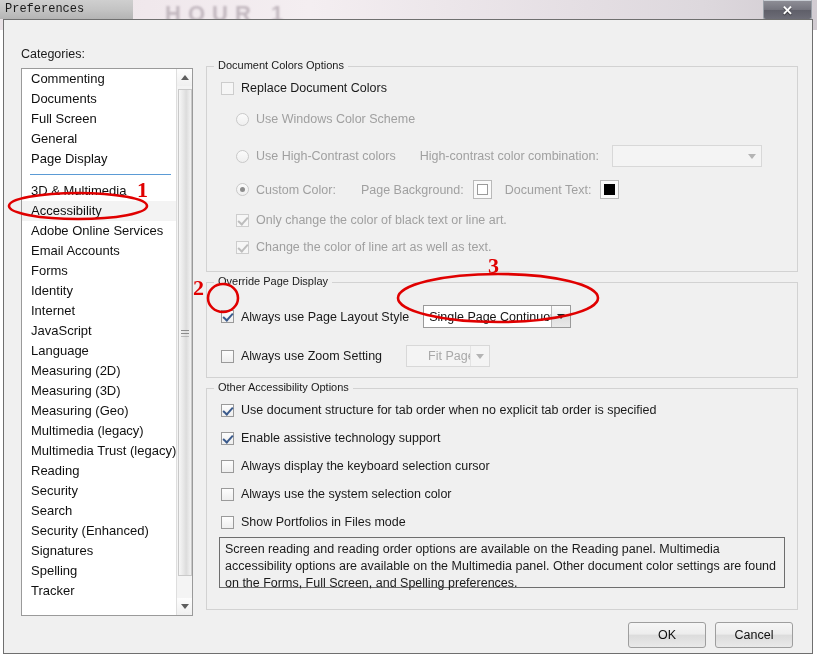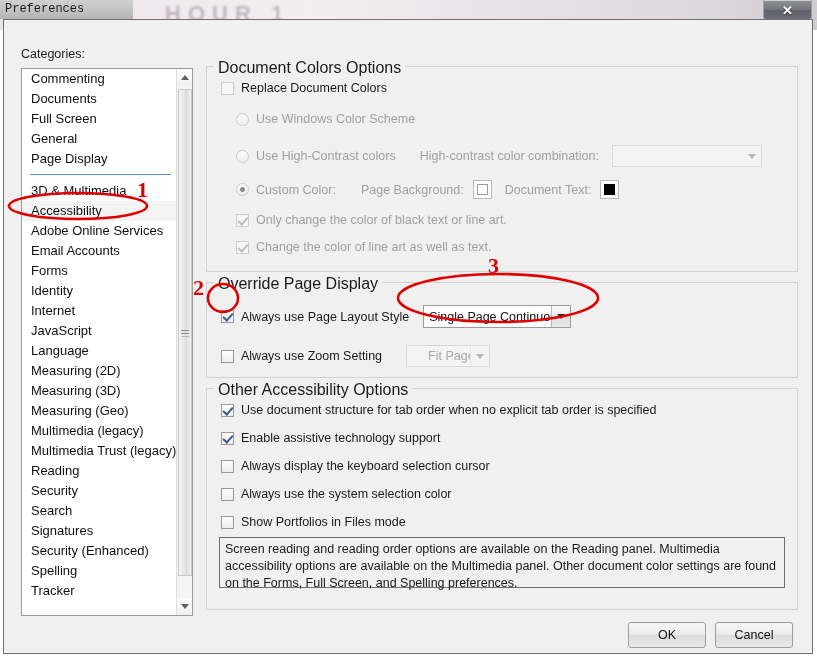--- a/index.html
+++ b/index.html
@@ -128,21 +128,21 @@
   
   .group {
     position: absolute;
     border: 1px solid #d2d2d2;
     box-sizing: border-box;
     background: transparent;
   }
   .group > .group-title {
     position: absolute; left: 7px; top: -8px;
     background: #f0f0f0; padding: 0 4px;
-    font-size: 16px; color: #1a1a1a;
+    font-size: 11px; color: #1a1a1a;
     white-space: nowrap;
   }
 
   #grp-doccolors { left: 202px; top: 46px; width: 592px; height: 206px; }
   #grp-override  { left: 202px; top: 262px; width: 592px; height: 96px; }
   #grp-other     { left: 202px; top: 368px; width: 592px; height: 222px; }
 
   
   .row { position: absolute; display: flex; align-items: center; white-space: nowrap; }
   .txt { font-size: 12.5px; color: #1a1a1a; }
@@ -288,22 +288,22 @@
         <div class="cat-item"><span>JavaScript</span></div>
         <div class="cat-item"><span>Language</span></div>
         <div class="cat-item"><span>Measuring (2D)</span></div>
         <div class="cat-item"><span>Measuring (3D)</span></div>
         <div class="cat-item"><span>Measuring (Geo)</span></div>
         <div class="cat-item"><span>Multimedia (legacy)</span></div>
         <div class="cat-item"><span>Multimedia Trust (legacy)</span></div>
         <div class="cat-item"><span>Reading</span></div>
         <div class="cat-item"><span>Security</span></div>
         <div class="cat-item"><span>Search</span></div>
+        <div class="cat-item"><span>Security (Enhanced)</span></div>
         <div class="cat-item"><span>Signatures</span></div>
-        <div class="cat-item"><span>Security (Enhanced)</span></div>
         <div class="cat-item"><span>Spelling</span></div>
         <div class="cat-item"><span>Tracker</span></div>
       </div>
     <div class="cat-sb">
       <div class="sb-arrow up">
           <i></i>
         </div>
       <div class="sb-thumb">
         <div class="sb-grip"></div>
       </div>

